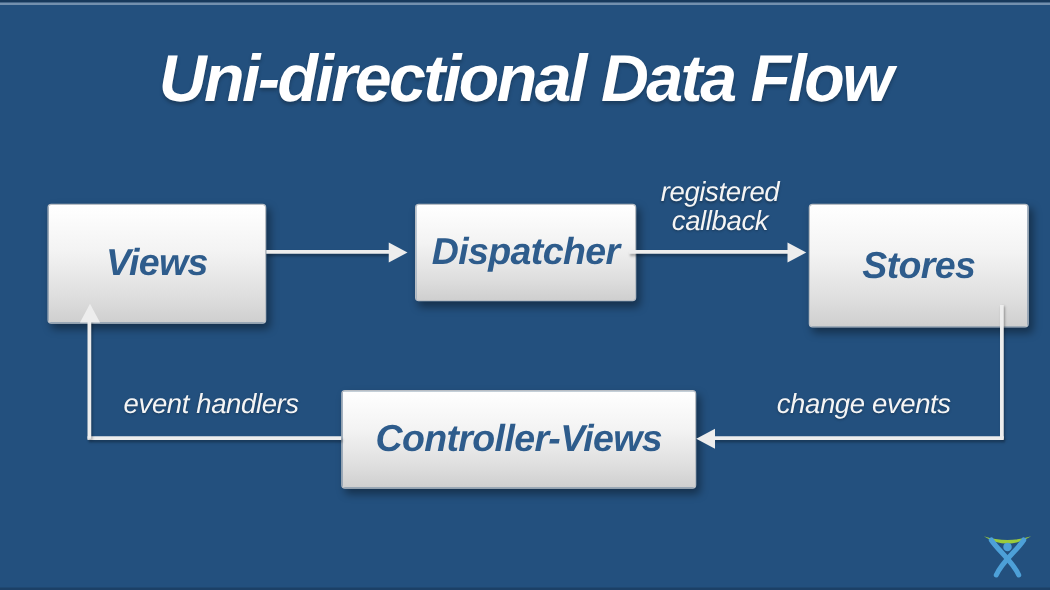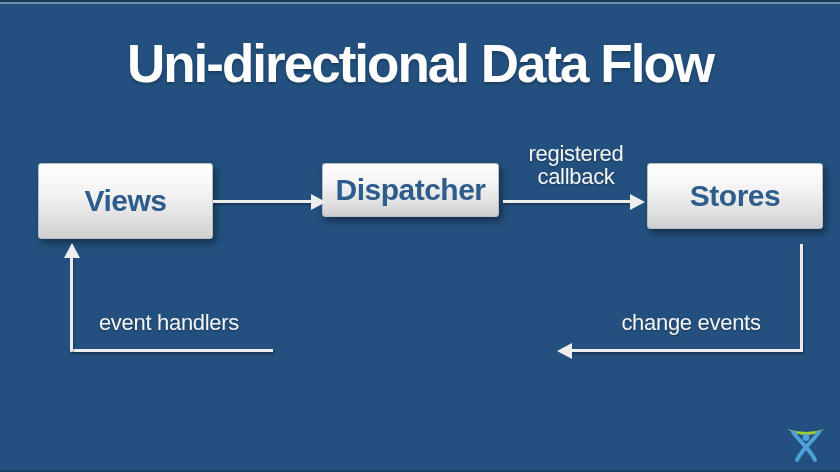--- a/index.html
+++ b/index.html
@@ -2,20 +2,21 @@
 <html style="--background: #23507E; --title-text: #FFFFFF; --node-text: #2E5C8C; --arrow: #EDEDED; --label-text: #F5F5F5; --logo-green: #9BCB3B; --logo-blue: #4DA0D8;"><head>
 <meta charset="utf-8">
 <style>
   html,body{margin:0;padding:0;background:#0b1c2e;}
   .slide{
     position:relative;
     width:840px;height:472px;
     background:var(--background,#23507E);
     overflow:hidden;
     font-family:"Liberation Sans", sans-serif;
+    font-style:italic;
   }
   .edge-top-dark{position:absolute;left:0;top:0;width:840px;height:2px;background:#17395c;}
   .edge-top-light{position:absolute;left:0;top:2px;width:840px;height:2px;background:rgba(182,197,213,0.55);}
   .edge-bottom{position:absolute;left:0;bottom:0;width:840px;height:2px;background:#1c4066;}
 
   .title{
     position:absolute;left:0;top:33px;width:840px;
     text-align:center;
     color:var(--title-text,#fff);
     font-size:53px;font-weight:bold;letter-spacing:-2px;
@@ -27,23 +28,23 @@
     position:absolute;
     display:flex;align-items:center;justify-content:center;
     background:linear-gradient(180deg,#ffffff 0%,#f3f3f3 40%,#dedede 78%,#cfcfcf 100%);
     border:1px solid #b9bec4;
     border-radius:3px;
     box-shadow:3px 4px 7px rgba(0,0,0,0.40);
     color:var(--node-text,#2E5C8C);
     font-weight:bold;font-size:30px;letter-spacing:-0.5px;
     box-sizing:border-box;
   }
-  #node-views{left:38px;top:163px;width:175px;height:76px;}
-  #node-dispatcher{left:322px;top:163px;width:177px;height:54px;justify-content:center;}
-  #node-stores{left:647px;top:163px;width:176px;height:66px;}
+  #node-views{left:38px;top:163px;width:175px;height:96px;}
+  #node-dispatcher{left:332px;top:163px;width:177px;height:78px;justify-content:center;}
+  #node-stores{left:647px;top:163px;width:176px;height:99px;}
   #node-controller-views{left:273px;top:312px;width:284px;height:79px;font-size:30px;}
 
   .aline{
     position:absolute;height:3px;
     background:var(--arrow,#EDEDED);
     box-shadow:1px 2px 2px rgba(0,0,0,0.30);
   }
   .vline{position:absolute;width:3px;background:var(--arrow,#EDEDED);box-shadow:1px 1px 2px rgba(0,0,0,0.30);}
   .ah{position:absolute;width:0;height:0;}
   .ah-right{border-top:8px solid transparent;border-bottom:8px solid transparent;border-left:15px solid var(--arrow,#EDEDED);}
@@ -87,20 +88,23 @@
 
   <div class="node" id="node-views">
     <span>Views</span>
   </div>
   <div class="node" id="node-dispatcher">
     <span>Dispatcher</span>
   </div>
   <div class="node" id="node-stores">
     <span>Stores</span>
   </div>
+  <div class="node" id="node-controller-views">
+    <span>Controller-Views</span>
+  </div>
 
   <div class="aline" id="line-actions"></div>
   <div class="ah ah-right" id="head-actions"></div>
 
   <div class="aline" id="line-registered"></div>
   <div class="ah ah-right" id="head-registered"></div>
   <div class="edge-label" id="label-registered">registered callback</div>
 
   <div class="vline" id="vline-stores"></div>
   <div class="aline" id="hline-change"></div>

